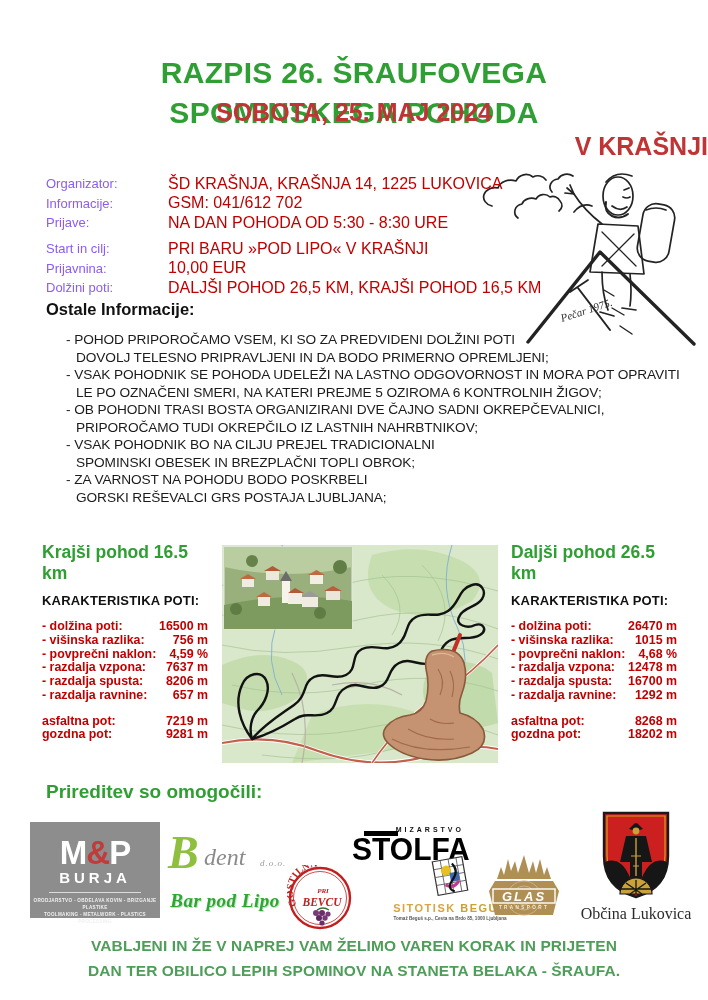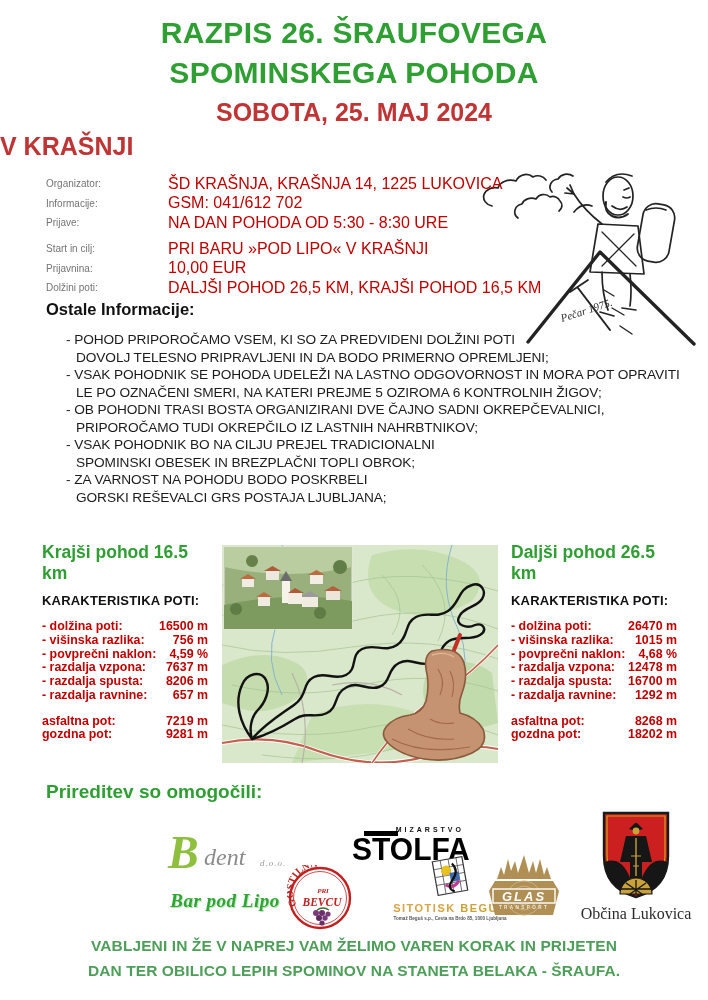--- a/index.html
+++ b/index.html
@@ -1,29 +1,29 @@
 <!DOCTYPE html>
 <html><head>
 <meta charset="utf-8">
 <style>
   * { margin:0; padding:0; box-sizing:border-box; }
   body { background:#e8e8e8; font-family:"Liberation Sans", sans-serif; }
   .page { position:relative; width:708px; height:1000px; background:#ffffff; margin:0 auto; overflow:hidden; }
 
   
-  .title-line { position:absolute; left:0; right:0; text-align:center; font-weight:800; font-size:30px; color:#2f9e33; letter-spacing:.3px; }
+  .title-line { position:absolute; left:0; right:0; text-align:center; font-weight:800; font-size:30px; color:#2f9e33; letter-spacing:.3px;margin-top:40px; }
   .t1 { top:16px; } .t2 { top:56px; }
   .date-line  { position:absolute; left:0; right:0; top:98px;  text-align:center; font-weight:800; font-size:25px; color:#bf3434; }
-  .place-line { position:absolute; left:0; right:0; top:132px; text-align:left; font-weight:800; font-size:25px; color:#bf3434; }
+  .place-line { position:absolute; left:0; right:0; top:132px; text-align:right; font-weight:800; font-size:25px; color:#bf3434; }
 
   
   .info { position:absolute; left:46px; top:174px; }
   .info-row { display:flex; height:19.6px; align-items:center; }
   .info-row.gap { margin-top:6px; }
-  .info-label { width:122px; font-size:10px; color:#737373; }
+  .info-label { width:122px; font-size:13px; color:#8b5cf6; }
   .info-value { font-size:16px; font-weight:normal; color:#c00000; white-space:nowrap; }
 
   
   .ostale-head { position:absolute; left:46px; top:300px; font-size:16.5px; font-weight:bold; color:#111; }
   .bullets { position:absolute; left:66px; top:331px; font-size:13.7px; line-height:17.5px; color:#1b1b1b; letter-spacing:-0.1px; }
   .bullet .l2 { margin-left:10px; }
 
   
   .col { position:absolute; top:542px; width:166px;margin-left:6px; }
   .col-left  { left:36px; }
@@ -330,20 +330,27 @@
           <path d="M50 78 Q60 84 74 82"></path>
           <path d="M12 98 Q42 114 90 106"></path>
         </g>
         <path d="M52 14 Q64 10 74 16" fill="none" stroke="#e0b896" stroke-width="1.4"></path>
       </g>
     </svg>
   </div>
 
   <div class="sponsors-head">Prireditev so omogočili:</div>
 
+  <div class="logo logo-mp">
+    <div class="mp-name"><span>M</span><span class="amp">&amp;</span><span>P</span></div>
+    <div class="mp-sub">BURJA</div>
+    <div class="mp-div"></div>
+    <div class="mp-tag">ORODJARSTVO - OBDELAVA KOVIN - BRIZGANJE PLASTIKE</div>
+    <div class="mp-tag">TOOLMAKING - METALWORK - PLASTICS PROCESSING</div>
+  </div>
 
   <div class="logo logo-bdent">
     <span class="bd-initial">B</span>
     <span class="bd-name">dent</span>
     <span class="bd-suffix">d.o.o.</span>
   </div>
 
   <div class="logo logo-bar">Bar pod Lipo</div>
 
   <div class="logo logo-gostilna">

